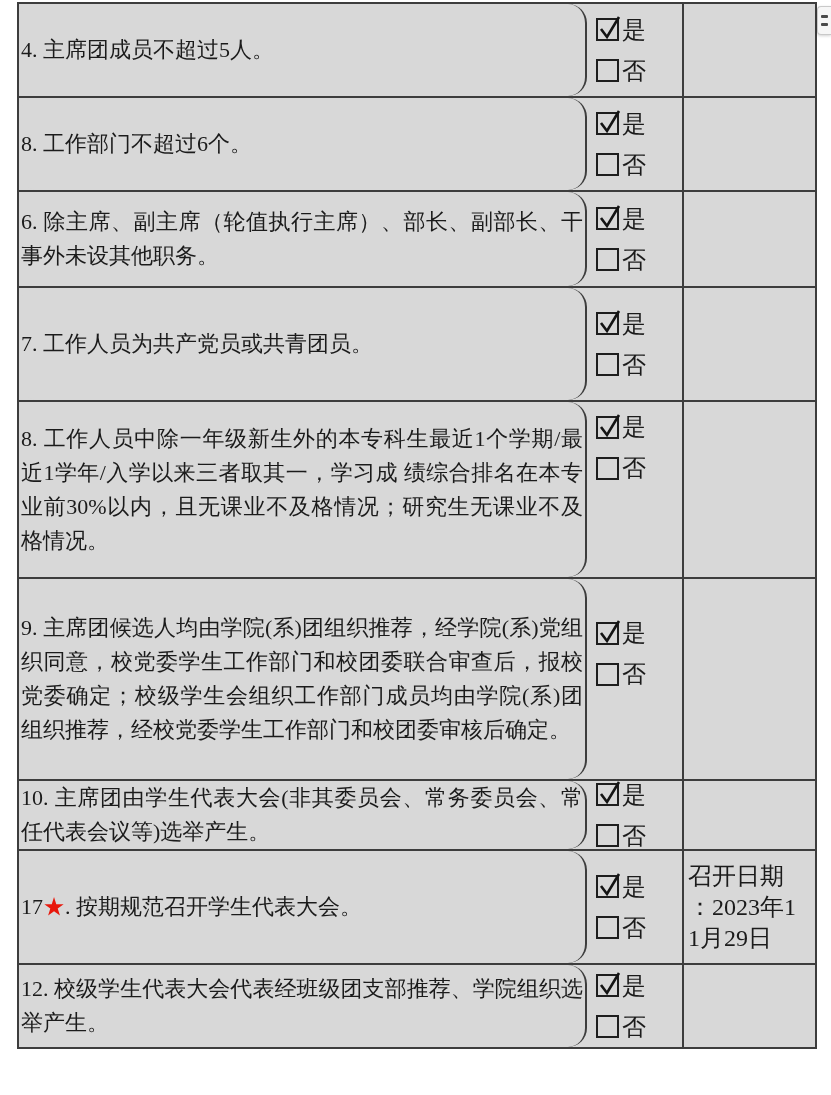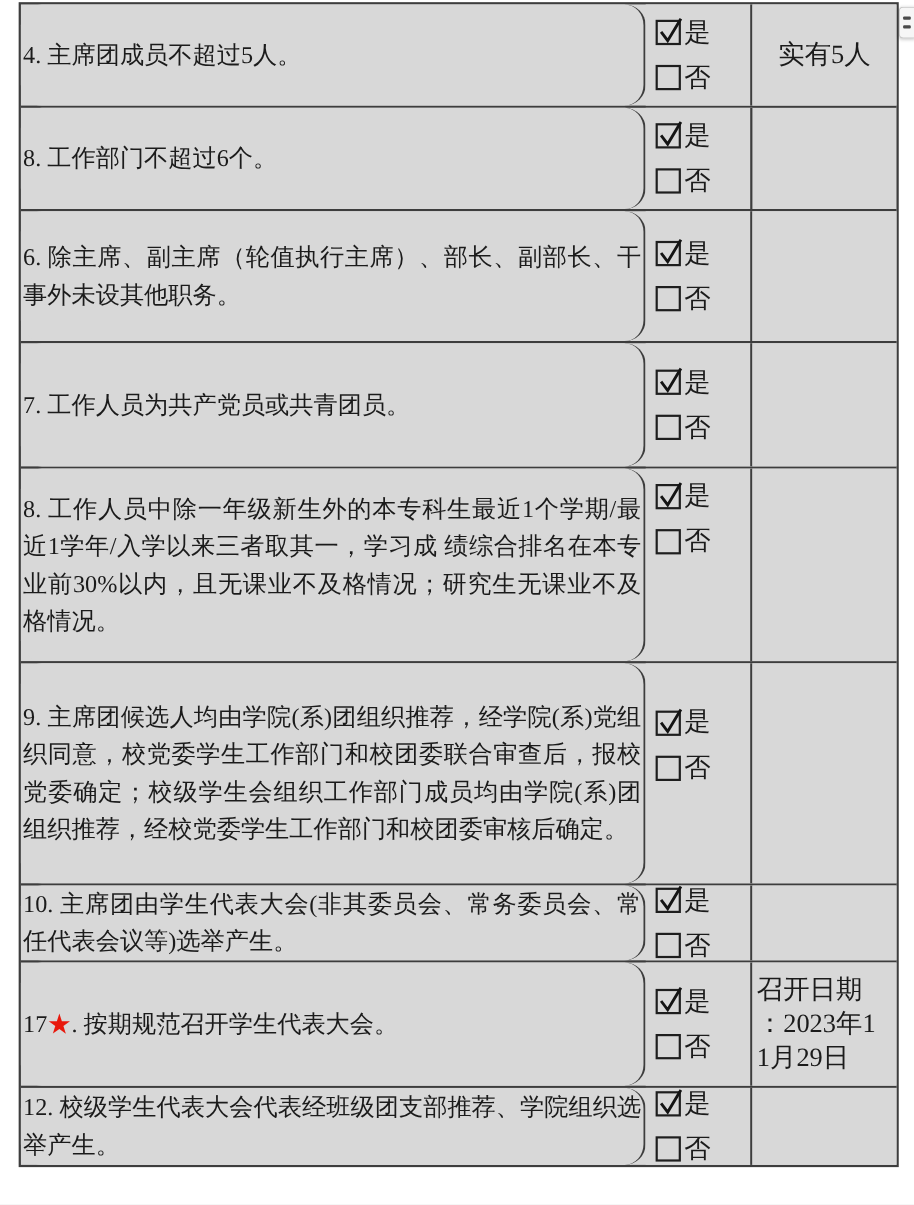--- a/index.html
+++ b/index.html
@@ -13,22 +13,22 @@
   html,body{width:831px;height:1095px;background:var(--bg);overflow:hidden;}
   body{position:relative;font-family:"Liberation Serif","DejaVu Serif",serif;color:var(--ink);}
 
   .table{
     position:absolute;left:17px;top:2px;width:800px;
     border:2px solid var(--border);
     background:var(--cell);
   }
   .row{display:flex;width:100%;}
   .row + .row{border-top:2px solid var(--border);}
-  .r0{height:92px}.r1{height:94px}.r2{height:120px}.r3{height:114px}
-  .r4{height:177px}.r5{height:202px}.r6{height:70px}.r7{height:114px}.r8{height:72px}
+  .r0{height:92px}.r1{height:94px}.r2{height:96px}.r3{height:114px}
+  .r4{height:177px}.r5{height:202px}.r6{height:70px}.r7{height:114px}.r8{height:84px}
 
   .cell{background:var(--cell);}
   .c-text{
     width:568px;border-right:2px solid var(--border);
     display:flex;align-items:center;
     font-size:22px;line-height:34px;
     padding:0 2px;
     border-radius:19px;
   }
   .text-inner{width:100%;text-align:justify;text-justify:inter-character;}
@@ -91,23 +91,20 @@
               <path d="M4 14 L10 22 L22 2" fill="none" stroke="#141414" stroke-width="2.6"></path>
             </svg>
           </span>
         <span class="cb-label">是</span>
       </div>
       <div class="check-line">
         <span class="cb"></span>
         <span class="cb-label">否</span>
       </div>
     </div>
-    <div class="cell c-remark">
-        <span>实有5人</span>
-      </div>
   </div>
 
   <div class="row r1">
     <div class="cell c-text">
       <div class="text-inner"><span></span><span class="star"></span><span>8. 工作部门不超过6个。</span></div>
     </div>
     <div class="cell c-check">
       <div class="check-line">
         <span class="cb">
             <svg class="tick" viewBox="0 0 24 27">

